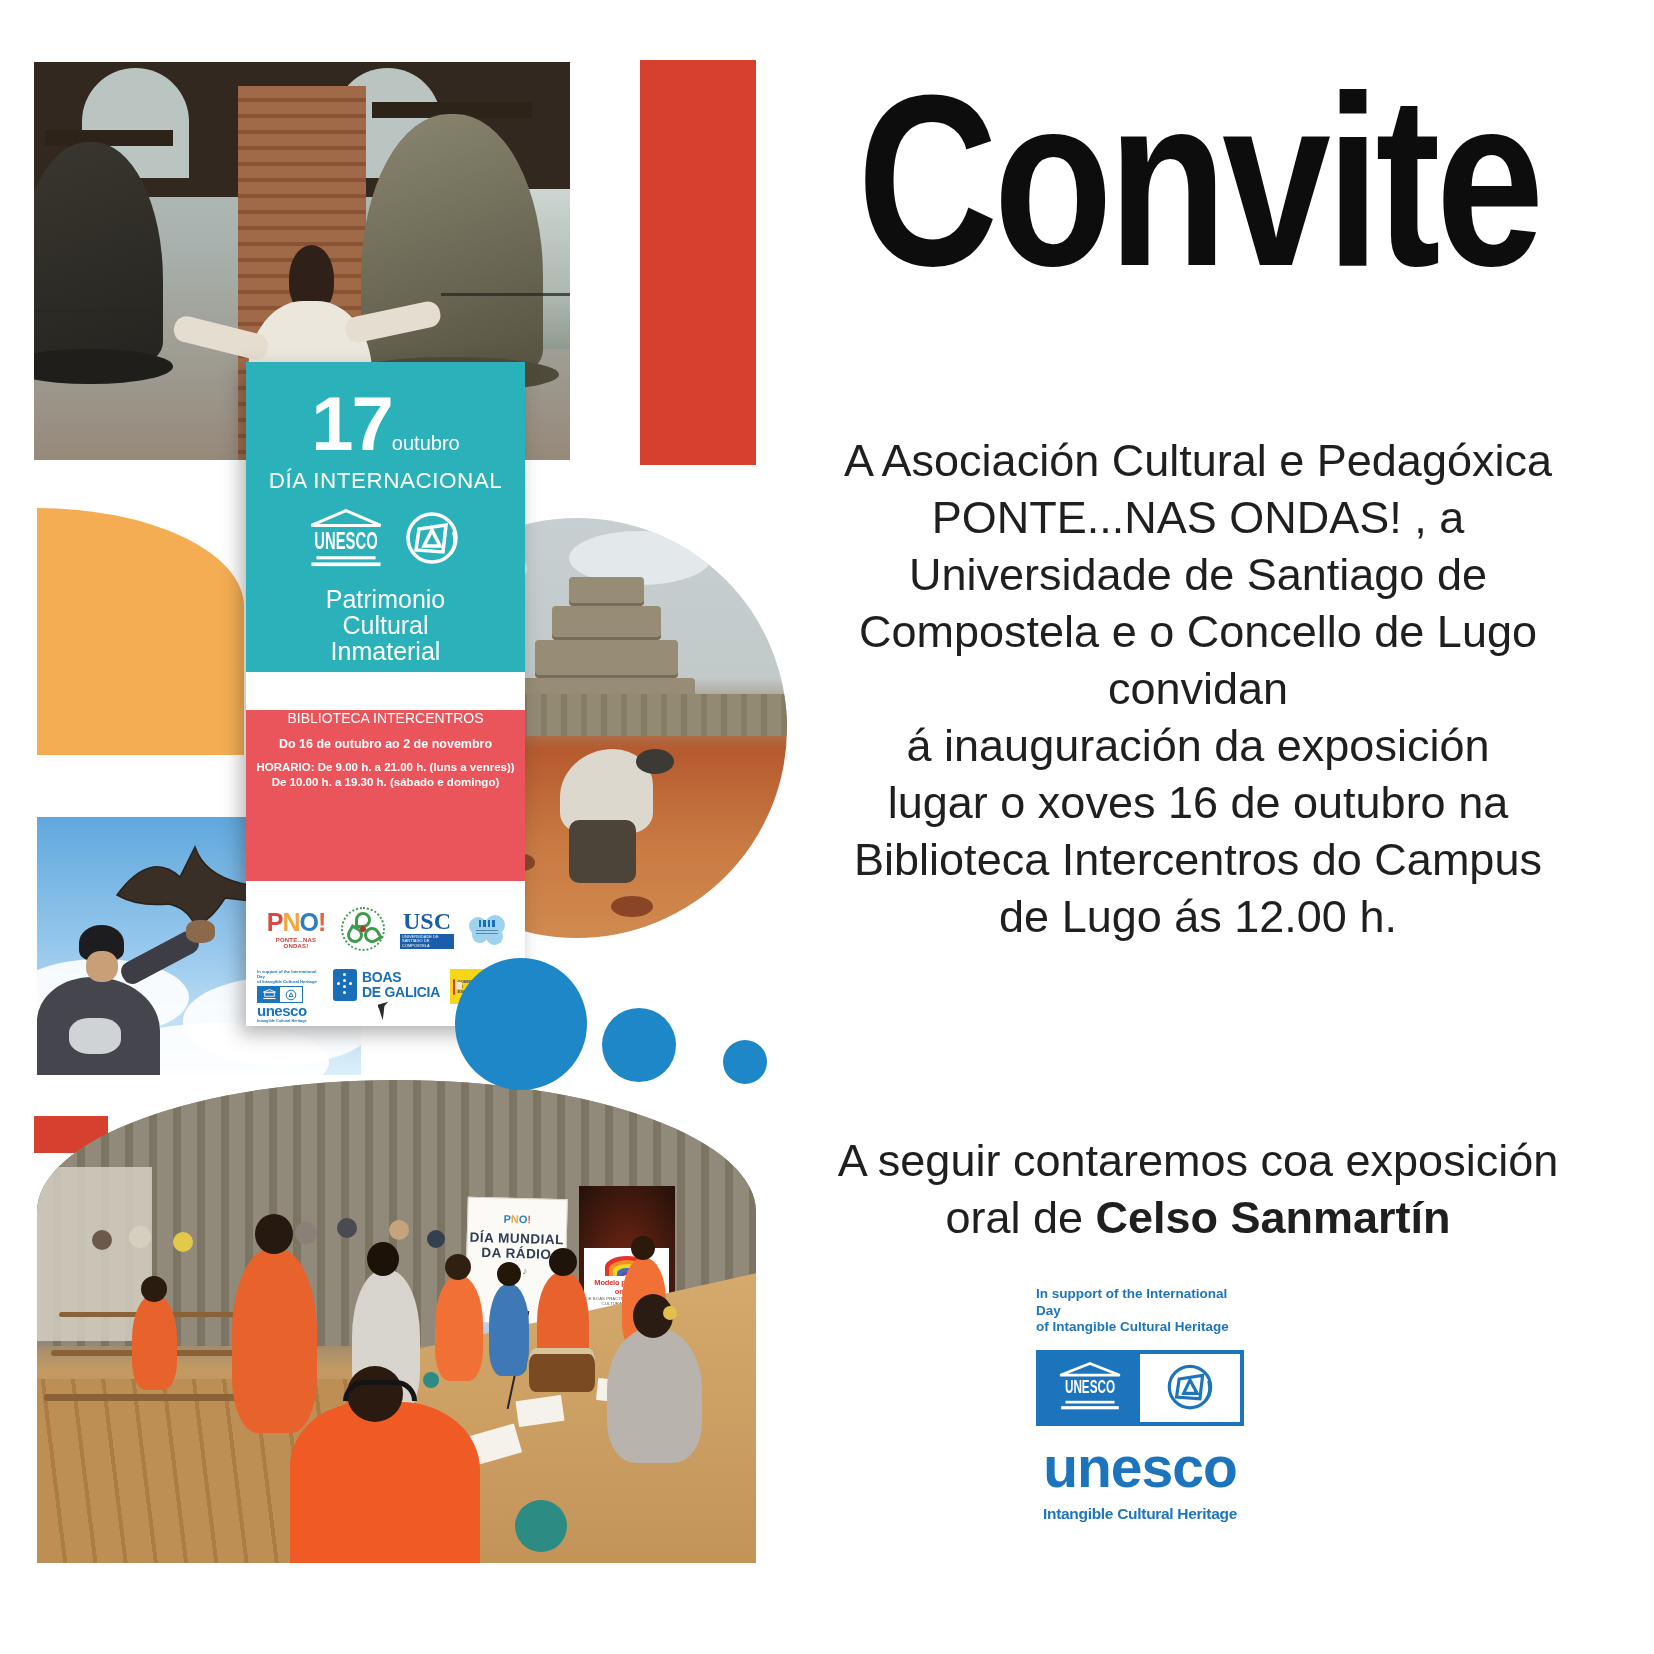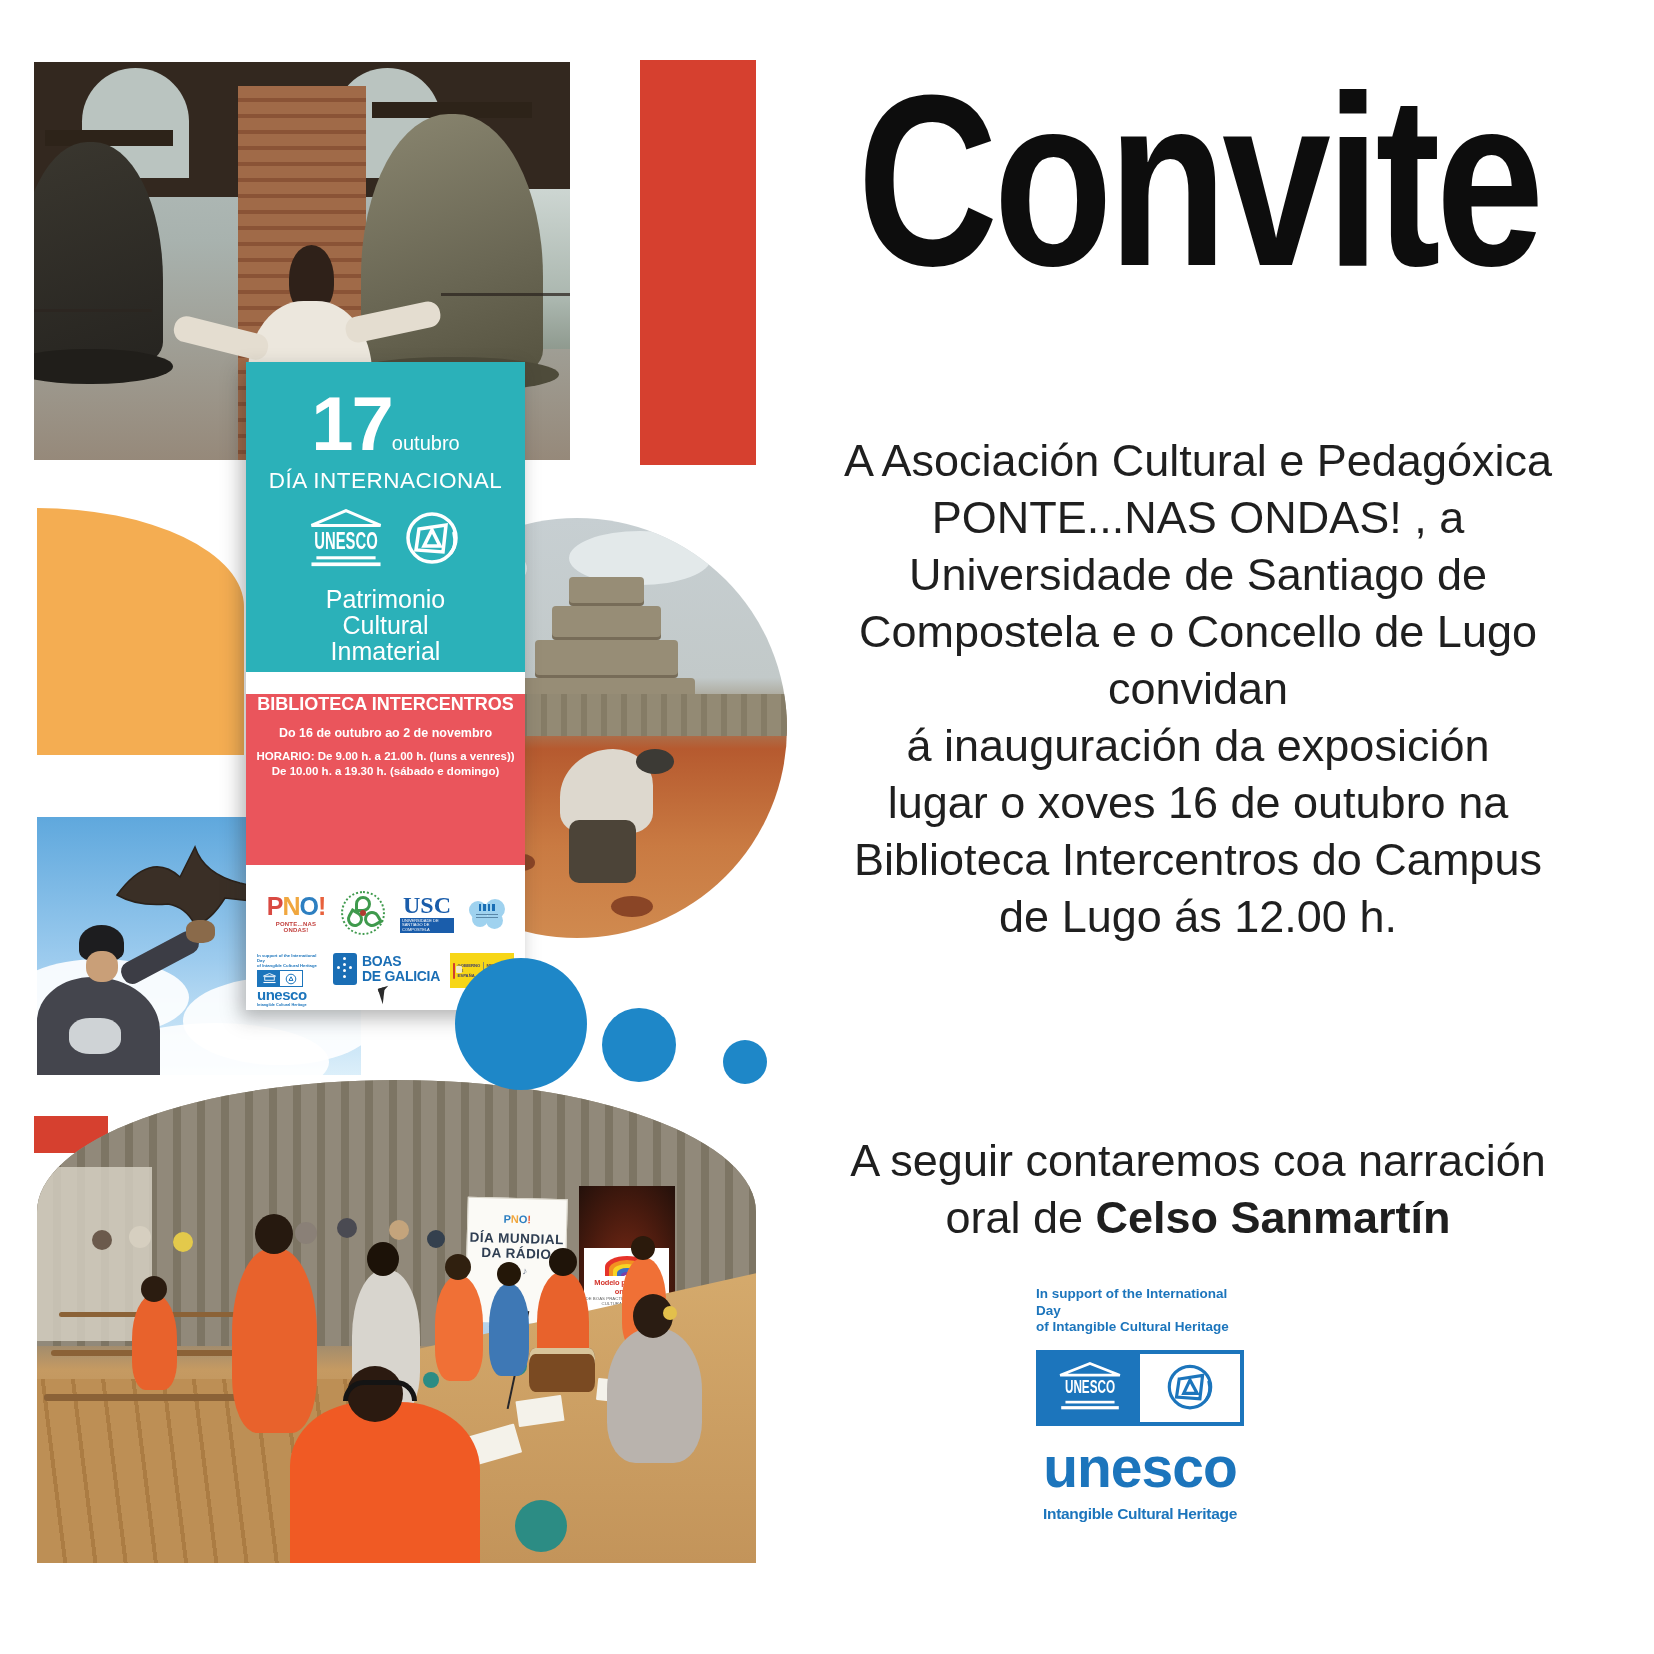--- a/index.html
+++ b/index.html
@@ -51,21 +51,21 @@
   .card-teal{background:#2bb1b9;color:#ffffff;text-align:center;height:310px;position:relative;}
   .day-row{padding-top:24px;}
   .day{font-size:76px;font-weight:700;line-height:1;letter-spacing:-2px;}
   .month{font-size:20px;font-weight:400;}
   .card-header{font-size:22.5px;letter-spacing:.5px;margin-top:6px;}
   .icon-row{display:flex;justify-content:center;align-items:center;gap:18px;margin-top:16px;height:62px;}
   .pat{font-size:25px;line-height:26px;margin-top:14px;}
   .card-gap{height:12px;background:#ffffff;}
   .card-red{background:#ea555c;color:#ffffff;text-align:center;height:171px;position:relative;}
   .expo{font-size:36px;font-weight:bold;letter-spacing:1px;padding-top:16px;}
-  .venue{font-size:18px;font-weight:bold;margin-top:10px;}
+  .venue{font-size:14px;font-weight:normal;margin-top:26px;}
   .dates{font-size:12.5px;font-weight:bold;margin-top:11px;}
   .sched{font-size:11.5px;font-weight:bold;line-height:15px;margin-top:9px;}
   .card-white{background:#ffffff;height:145px;position:relative;}
 
   
   .lg-row1{position:absolute;left:0;top:26px;width:100%;display:flex;justify-content:center;align-items:center;gap:15px;}
   .pno{width:60px;text-align:center;}
   .pno-word{font-size:25px;font-weight:bold;line-height:1;letter-spacing:-1px;}
   .pno-sub{font-size:6px;font-weight:bold;color:#c2403d;letter-spacing:.2px;margin-top:2px;}
   .greenring{width:40px;height:40px;border-radius:50%;border:2px dotted #3f9a4d;position:relative;}
@@ -447,21 +447,21 @@
     <div>Universidade de Santiago de</div>
     <div>Compostela e o Concello de Lugo</div>
     <div>convidan</div>
     <div>á inauguración da exposición</div>
     <div>lugar o xoves 16 de outubro na</div>
     <div>Biblioteca Intercentros do Campus</div>
     <div>de Lugo ás 12.00 h.</div>
   </div>
 
   <div class="para2">
-    <div>A seguir contaremos coa narración</div>
+    <div>A seguir contaremos coa exposición</div>
     <div><span>oral de </span><span class="bold">Celso Sanmartín</span></div>
   </div>
 
   <div class="ufoot">
     <div class="usup">
       <div>In support of the International Day</div>
       <div>of Intangible Cultural Heritage</div>
     </div>
     <div class="ubox">
       <div class="half hblue">

